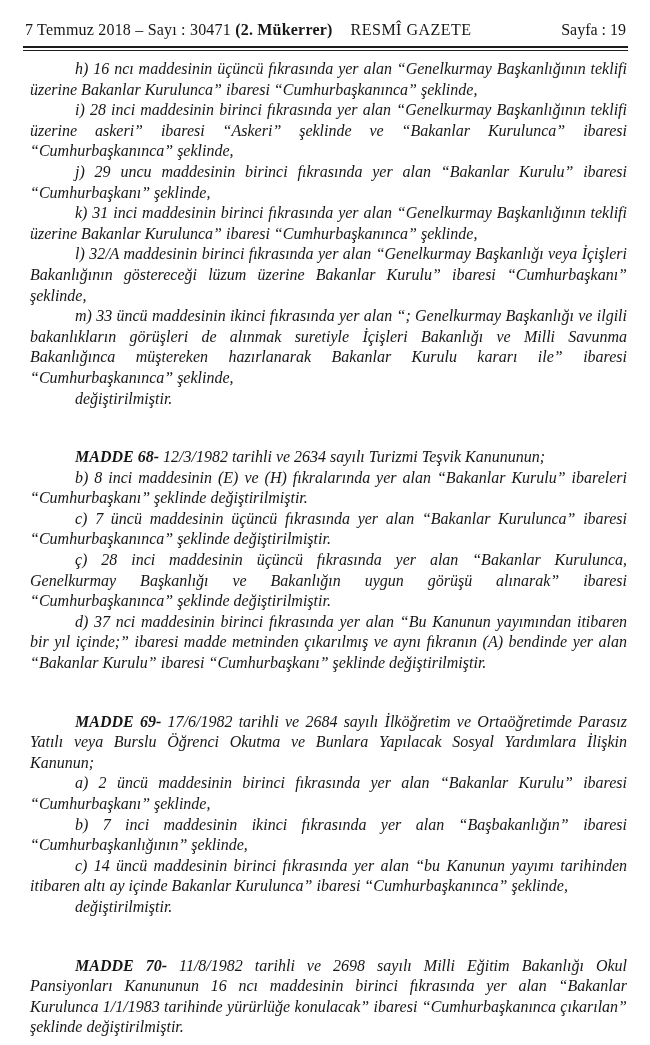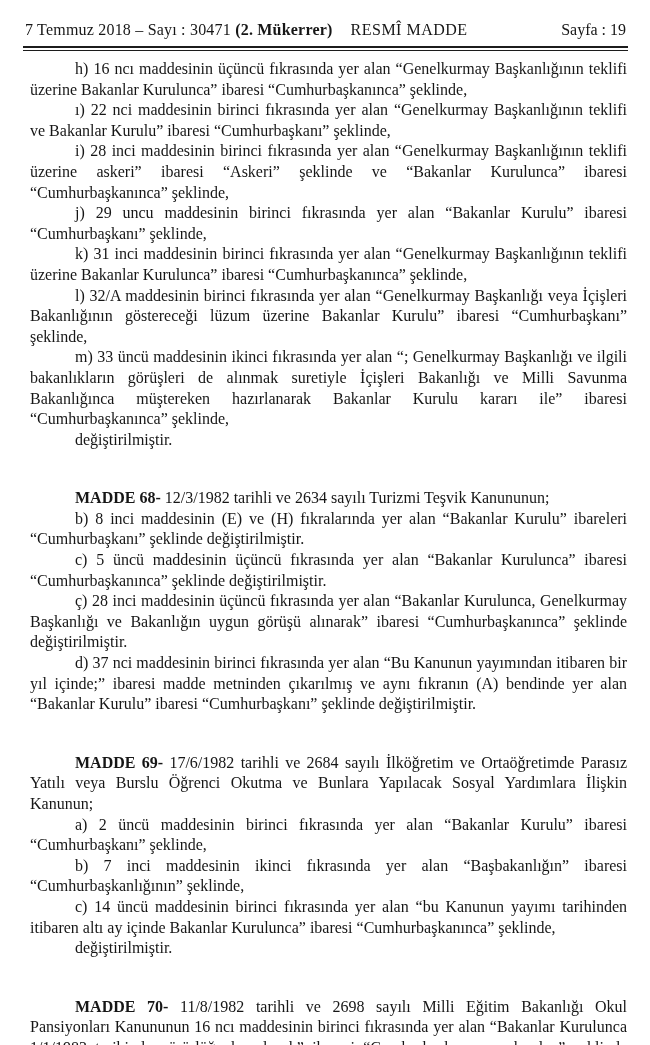--- a/index.html
+++ b/index.html
@@ -41,49 +41,49 @@
     top: 59px;
     left: 30px;
     width: 597px;
     font-size: 16px;
     line-height: 20.6px;
     text-align: justify;
   }
   .para {
     margin: 0;
     text-indent: 45px;
+    font-style: italic;
   }
   .spaced { margin-top: 38px; }
   .article-lead { font-weight: bold; }
 </style>
 </head>
 <body>
 
 <div class="page">
 
   <div class="masthead">
     <span class="issue-line"><span>7 Temmuz 2018 – Sayı : 30471 </span><span class="mukerrer">(2. Mükerrer)</span></span>
-    <span class="gazette-title">RESMÎ MADDE</span>
+    <span class="gazette-title">RESMÎ GAZETE</span>
     <span class="page-label">Sayfa : 19</span>
   </div>
 
   <div class="double-rule"></div>
 
   <div class="content">
       <p class="para"><span>h) 16 ncı maddesinin üçüncü fıkrasında yer alan “Genelkurmay Başkanlığının teklifi üzerine Bakanlar Kurulunca” ibaresi “Cumhurbaşkanınca” şeklinde,</span></p>
-      <p class="para"><span>ı) 22 nci maddesinin birinci fıkrasında yer alan “Genelkurmay Başkanlığının teklifi ve Bakanlar Kurulu” ibaresi “Cumhurbaşkanı” şeklinde,</span></p>
       <p class="para"><span>i) 28 inci maddesinin birinci fıkrasında yer alan “Genelkurmay Başkanlığının teklifi üzerine askeri” ibaresi “Askeri” şeklinde ve “Bakanlar Kurulunca” ibaresi “Cumhurbaşkanınca” şeklinde,</span></p>
       <p class="para"><span>j) 29 uncu maddesinin birinci fıkrasında yer alan “Bakanlar Kurulu” ibaresi “Cumhurbaşkanı” şeklinde,</span></p>
       <p class="para"><span>k) 31 inci maddesinin birinci fıkrasında yer alan “Genelkurmay Başkanlığının teklifi üzerine Bakanlar Kurulunca” ibaresi “Cumhurbaşkanınca” şeklinde,</span></p>
       <p class="para"><span>l) 32/A maddesinin birinci fıkrasında yer alan “Genelkurmay Başkanlığı veya İçişleri Bakanlığının göstereceği lüzum üzerine Bakanlar Kurulu” ibaresi “Cumhurbaşkanı” şeklinde,</span></p>
       <p class="para"><span>m) 33 üncü maddesinin ikinci fıkrasında yer alan “; Genelkurmay Başkanlığı ve ilgili bakanlıkların görüşleri de alınmak suretiyle İçişleri Bakanlığı ve Milli Savunma Bakanlığınca müştereken hazırlanarak Bakanlar Kurulu kararı ile” ibaresi “Cumhurbaşkanınca” şeklinde,</span></p>
       <p class="para"><span>değiştirilmiştir.</span></p>
       <p class="para spaced"><span class="article-lead">MADDE 68-</span><span> 12/3/1982 tarihli ve 2634 sayılı Turizmi Teşvik Kanununun;</span></p>
       <p class="para"><span>b) 8 inci maddesinin (E) ve (H) fıkralarında yer alan “Bakanlar Kurulu” ibareleri “Cumhurbaşkanı” şeklinde değiştirilmiştir.</span></p>
-      <p class="para"><span>c) 5 üncü maddesinin üçüncü fıkrasında yer alan “Bakanlar Kurulunca” ibaresi “Cumhurbaşkanınca” şeklinde değiştirilmiştir.</span></p>
+      <p class="para"><span>c) 7 üncü maddesinin üçüncü fıkrasında yer alan “Bakanlar Kurulunca” ibaresi “Cumhurbaşkanınca” şeklinde değiştirilmiştir.</span></p>
       <p class="para"><span>ç) 28 inci maddesinin üçüncü fıkrasında yer alan “Bakanlar Kurulunca, Genelkurmay Başkanlığı ve Bakanlığın uygun görüşü alınarak” ibaresi “Cumhurbaşkanınca” şeklinde değiştirilmiştir.</span></p>
       <p class="para"><span>d) 37 nci maddesinin birinci fıkrasında yer alan “Bu Kanunun yayımından itibaren bir yıl içinde;” ibaresi madde metninden çıkarılmış ve aynı fıkranın (A) bendinde yer alan “Bakanlar Kurulu” ibaresi “Cumhurbaşkanı” şeklinde değiştirilmiştir.</span></p>
       <p class="para spaced"><span class="article-lead">MADDE 69-</span><span> 17/6/1982 tarihli ve 2684 sayılı İlköğretim ve Ortaöğretimde Parasız Yatılı veya Burslu Öğrenci Okutma ve Bunlara Yapılacak Sosyal Yardımlara İlişkin Kanunun;</span></p>
       <p class="para"><span>a) 2 üncü maddesinin birinci fıkrasında yer alan “Bakanlar Kurulu” ibaresi “Cumhurbaşkanı” şeklinde,</span></p>
       <p class="para"><span>b) 7 inci maddesinin ikinci fıkrasında yer alan “Başbakanlığın” ibaresi “Cumhurbaşkanlığının” şeklinde,</span></p>
       <p class="para"><span>c) 14 üncü maddesinin birinci fıkrasında yer alan “bu Kanunun yayımı tarihinden itibaren altı ay içinde Bakanlar Kurulunca” ibaresi “Cumhurbaşkanınca” şeklinde,</span></p>
       <p class="para"><span>değiştirilmiştir.</span></p>
       <p class="para spaced"><span class="article-lead">MADDE 70-</span><span> 11/8/1982 tarihli ve 2698 sayılı Milli Eğitim Bakanlığı Okul Pansiyonları Kanununun 16 ncı maddesinin birinci fıkrasında yer alan “Bakanlar Kurulunca 1/1/1983 tarihinde yürürlüğe konulacak” ibaresi “Cumhurbaşkanınca çıkarılan” şeklinde değiştirilmiştir.</span></p>
     </div>
 

